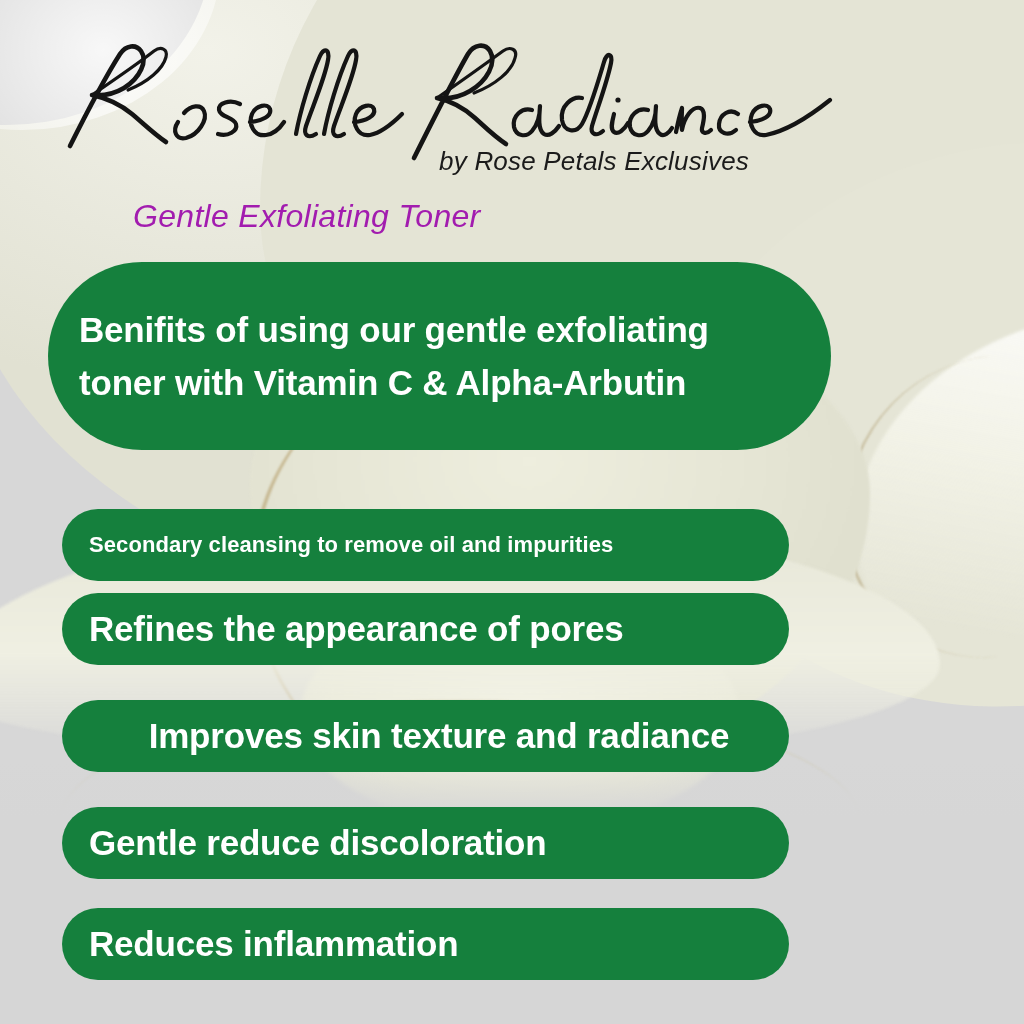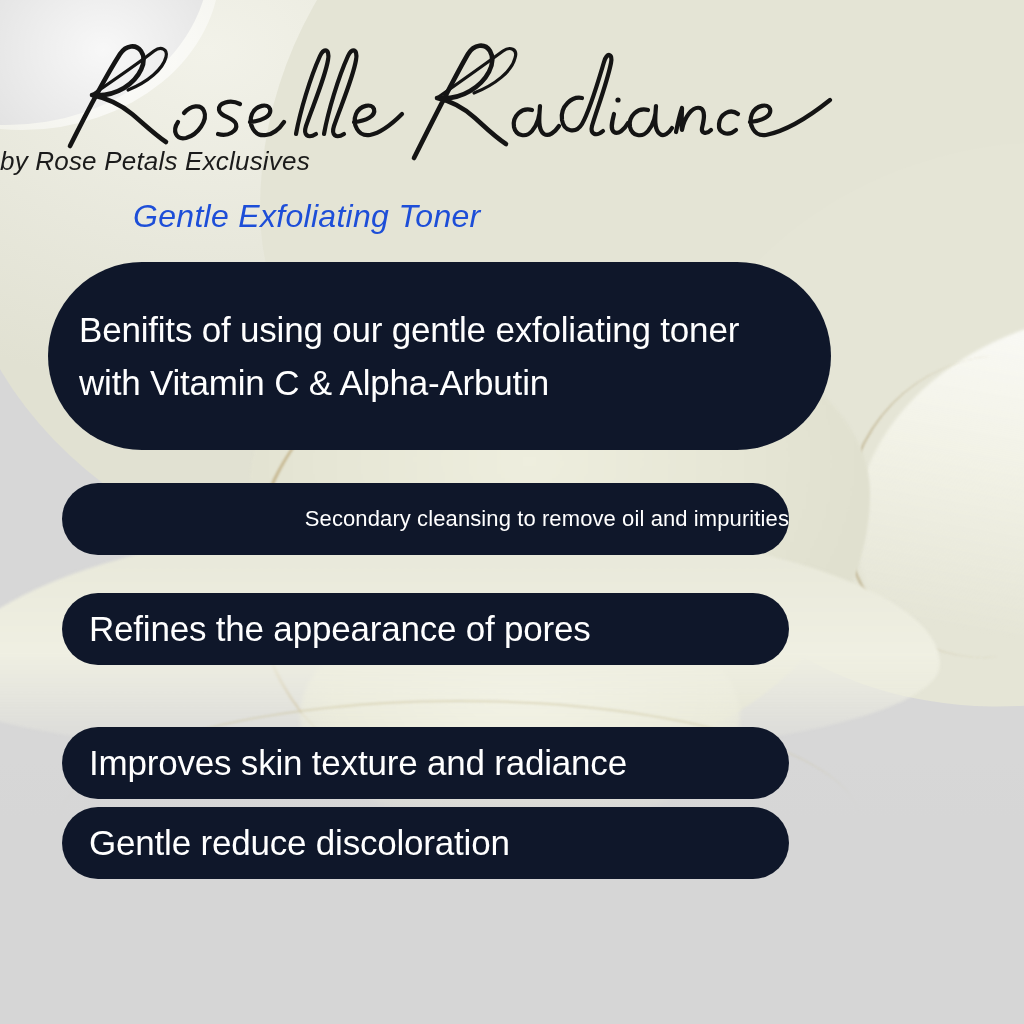--- a/index.html
+++ b/index.html
@@ -172,45 +172,47 @@
     top: 38px;
     width: 640px;
     height: 125px;
   }
   .logo-script svg { display: block; width: 100%; height: 100%; overflow: visible; }
   .brand-by {
     position: absolute;
     left: 0;
     top: 146px;
     width: 742px;
+    text-align: right;
     font-size: 26px;
     font-style: italic;
     color: #1b1b1b;
     letter-spacing: 0.2px;
+    padding-left: 7px;
   }
   .product-line {
     position: absolute;
     left: 133px;
     top: 198px;
     font-size: 32px;
     font-style: italic;
-    color: #1d4ed8;
+    color: #a21caf;
     letter-spacing: 0.3px;
   }
 
   
   .pill {
     position: absolute;
-    background: #0f172a;
+    background: #15803d;
     color: #ffffff;
     border-radius: 999px;
     display: flex;
     align-items: center;
     box-sizing: border-box;
-    font-weight: 400;
+    font-weight: 700;
   }
   .pill-heading {
     left: 48px;
     top: 262px;
     width: 783px;
     height: 188px;
     padding: 0 44px 0 31px;
     font-size: 35px;
     line-height: 1.52;
     letter-spacing: -0.2px;
@@ -220,23 +222,23 @@
     width: 727px;
     height: 72px;
     padding-left: 27px;
     font-size: 35px;
     letter-spacing: -0.2px;
   }
   .pill-item.small {
     font-size: 22px;
     letter-spacing: 0.1px;
   }
-  .pill-1 { top: 483px; justify-content: flex-end; }
+  .pill-1 { top: 509px; }
   .pill-2 { top: 593px; }
-  .pill-3 { top: 727px; }
+  .pill-3 { top: 700px; justify-content: center; }
   .pill-4 { top: 807px; }
   .pill-5 { top: 908px; }
 </style>
 </head>
 <body>
 
 <div id="poster">
 
   <div class="bg-base"></div>
   <div class="bg-cream"></div>
@@ -308,14 +310,17 @@
   </div>
   <div class="pill pill-item pill-2">
     <span>Refines the appearance of pores</span>
   </div>
   <div class="pill pill-item pill-3">
     <span>Improves skin texture and radiance</span>
   </div>
   <div class="pill pill-item pill-4">
     <span>Gentle reduce discoloration</span>
   </div>
+  <div class="pill pill-item pill-5">
+    <span>Reduces inflammation</span>
+  </div>
 
 </div>
 
 </body></html>

